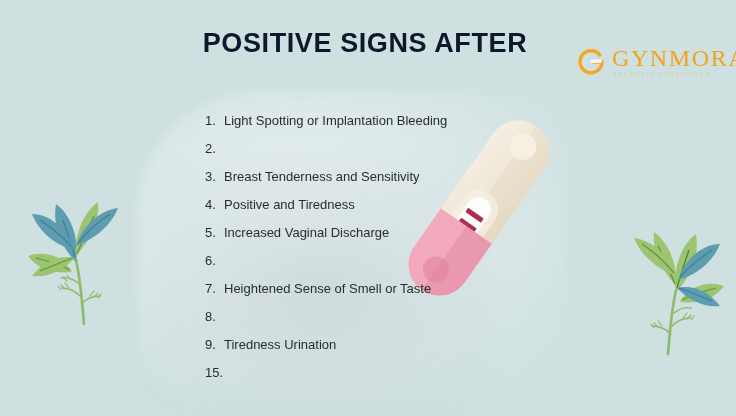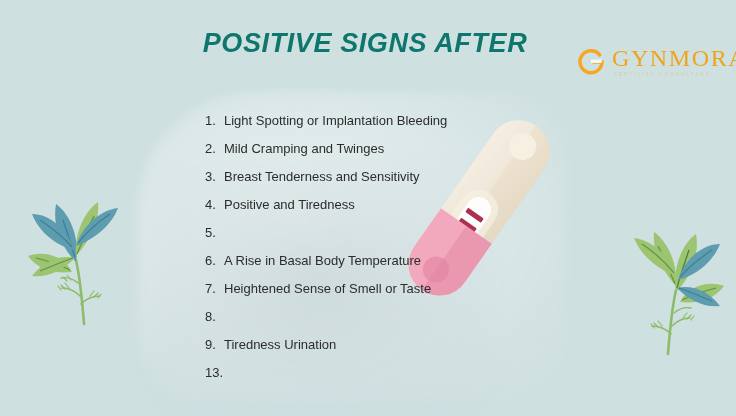--- a/index.html
+++ b/index.html
@@ -53,27 +53,26 @@
     pointer-events: none;
   }
 
   
   .title {
     position: absolute;
     left: 60px;
     top: 28px;
     width: 610px;
     text-align: center;
-    color: #0f766e;
+    color: #0f172a;
     font-size: 27px;
     line-height: 31px;
     font-weight: bold;
     letter-spacing: 0.6px;
     text-transform: uppercase;
-    font-style: italic;
   }
   .title .l2 { display: block; }
 
   
   .logo {
     position: absolute;
     left: 576px;
     top: 46px;
     display: flex;
     align-items: center;
@@ -320,46 +319,45 @@
     </div>
   </div>
 
   <div class="list">
     <div class="list-item">
       <span class="li-num">1.</span>
       <span class="li-text">Light Spotting or Implantation Bleeding</span>
     </div>
     <div class="list-item">
       <span class="li-num">2.</span>
-      <span class="li-text">Mild Cramping and Twinges</span>
     </div>
     <div class="list-item">
       <span class="li-num">3.</span>
       <span class="li-text">Breast Tenderness and Sensitivity</span>
     </div>
     <div class="list-item">
       <span class="li-num">4.</span>
       <span class="li-text">Positive and Tiredness</span>
     </div>
     <div class="list-item">
       <span class="li-num">5.</span>
+      <span class="li-text">Increased Vaginal Discharge</span>
     </div>
     <div class="list-item">
       <span class="li-num">6.</span>
-      <span class="li-text">A Rise in Basal Body Temperature</span>
     </div>
     <div class="list-item">
       <span class="li-num">7.</span>
       <span class="li-text">Heightened Sense of Smell or Taste</span>
     </div>
     <div class="list-item">
       <span class="li-num">8.</span>
     </div>
     <div class="list-item">
       <span class="li-num">9.</span>
       <span class="li-text">Tiredness Urination</span>
     </div>
     <div class="list-item wide">
-      <span class="li-num">13.</span>
+      <span class="li-num">15.</span>
     </div>
   </div>
 
 </div>
 
 </body></html>

